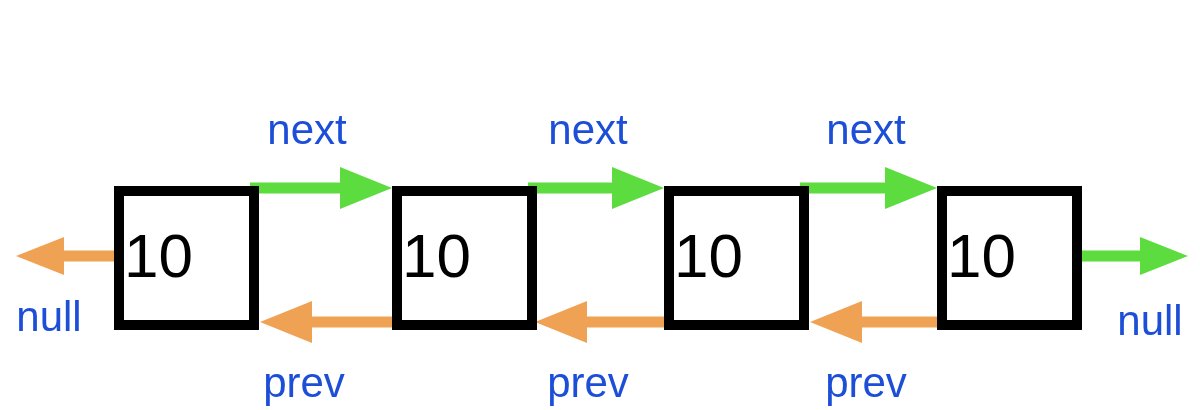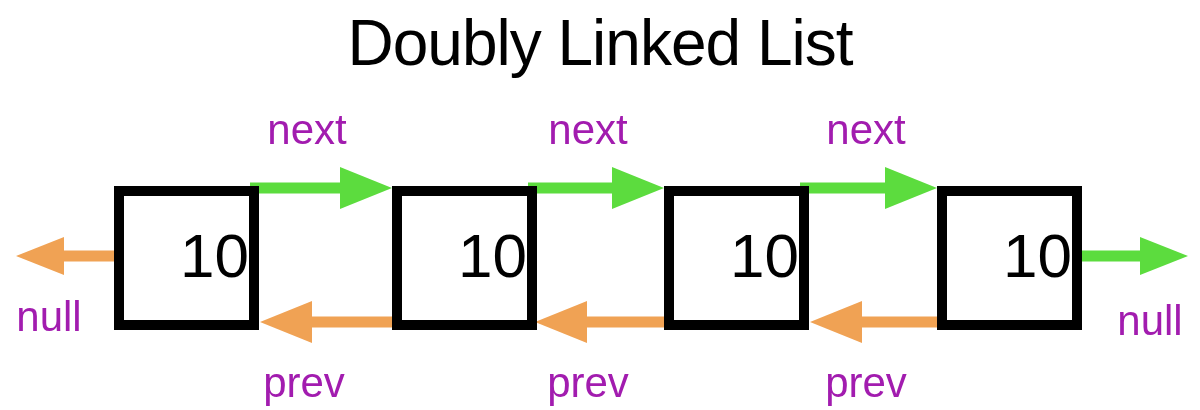--- a/index.html
+++ b/index.html
@@ -19,32 +19,32 @@
     letter-spacing: -1px;
     color: #000000;
   }
   .node {
     position: absolute;
     top: 186px;
     width: 145px; height: 144px;
     box-sizing: border-box;
     border: 10px solid #000000;
     background: #ffffff;
-    display: flex; align-items: center; justify-content: flex-end;
+    display: flex; align-items: center; justify-content: flex-start;
   }
   .n1 { left: 114px; }
   .n2 { left: 392px; }
   .n3 { left: 664px; }
   .n4 { left: 937px; }
   .node .val { font-size: 62px; color: #000000; line-height: 1; padding-bottom: 4px; }
   .lbl {
     position: absolute;
     transform: translateX(-50%);
     font-size: 42px;
-    color: #a21caf;
+    color: #1d4ed8;
     white-space: nowrap;
     line-height: 1.1;
   }
   .head-lbl { left: 183px;  top: 146px; color: #63e545; }
   .tail-lbl { left: 1001px; top: 348px; color: #f0a254; }
   .null-left  { left: 49px;   top: 294px; }
   .null-right { left: 1150px; top: 298px; }
   .next-1 { left: 307px; top: 107px; }
   .next-2 { left: 588px; top: 107px; }
   .next-3 { left: 866px; top: 107px; }
@@ -56,21 +56,20 @@
     left: 0; top: 0;
     width: 1200px; height: 410px;
     pointer-events: none;
   }
 </style>
 </head>
 <body>
 
 <div class="canvas">
 
-  <div class="title">Doubly Linked List</div>
 
   <svg class="arrows" viewBox="0 0 1200 410">
 
     <line x1="250" y1="188" x2="350" y2="188" stroke-width="11" stroke="#5cdc3e"></line>
     <polygon points="392,188 340,167 340,209" fill="#5cdc3e"></polygon>
 
     <line x1="528" y1="188" x2="622" y2="188" stroke-width="11" stroke="#5cdc3e"></line>
     <polygon points="664,188 612,167 612,209" fill="#5cdc3e"></polygon>
 
     <line x1="800" y1="188" x2="895" y2="188" stroke-width="11" stroke="#5cdc3e"></line>

